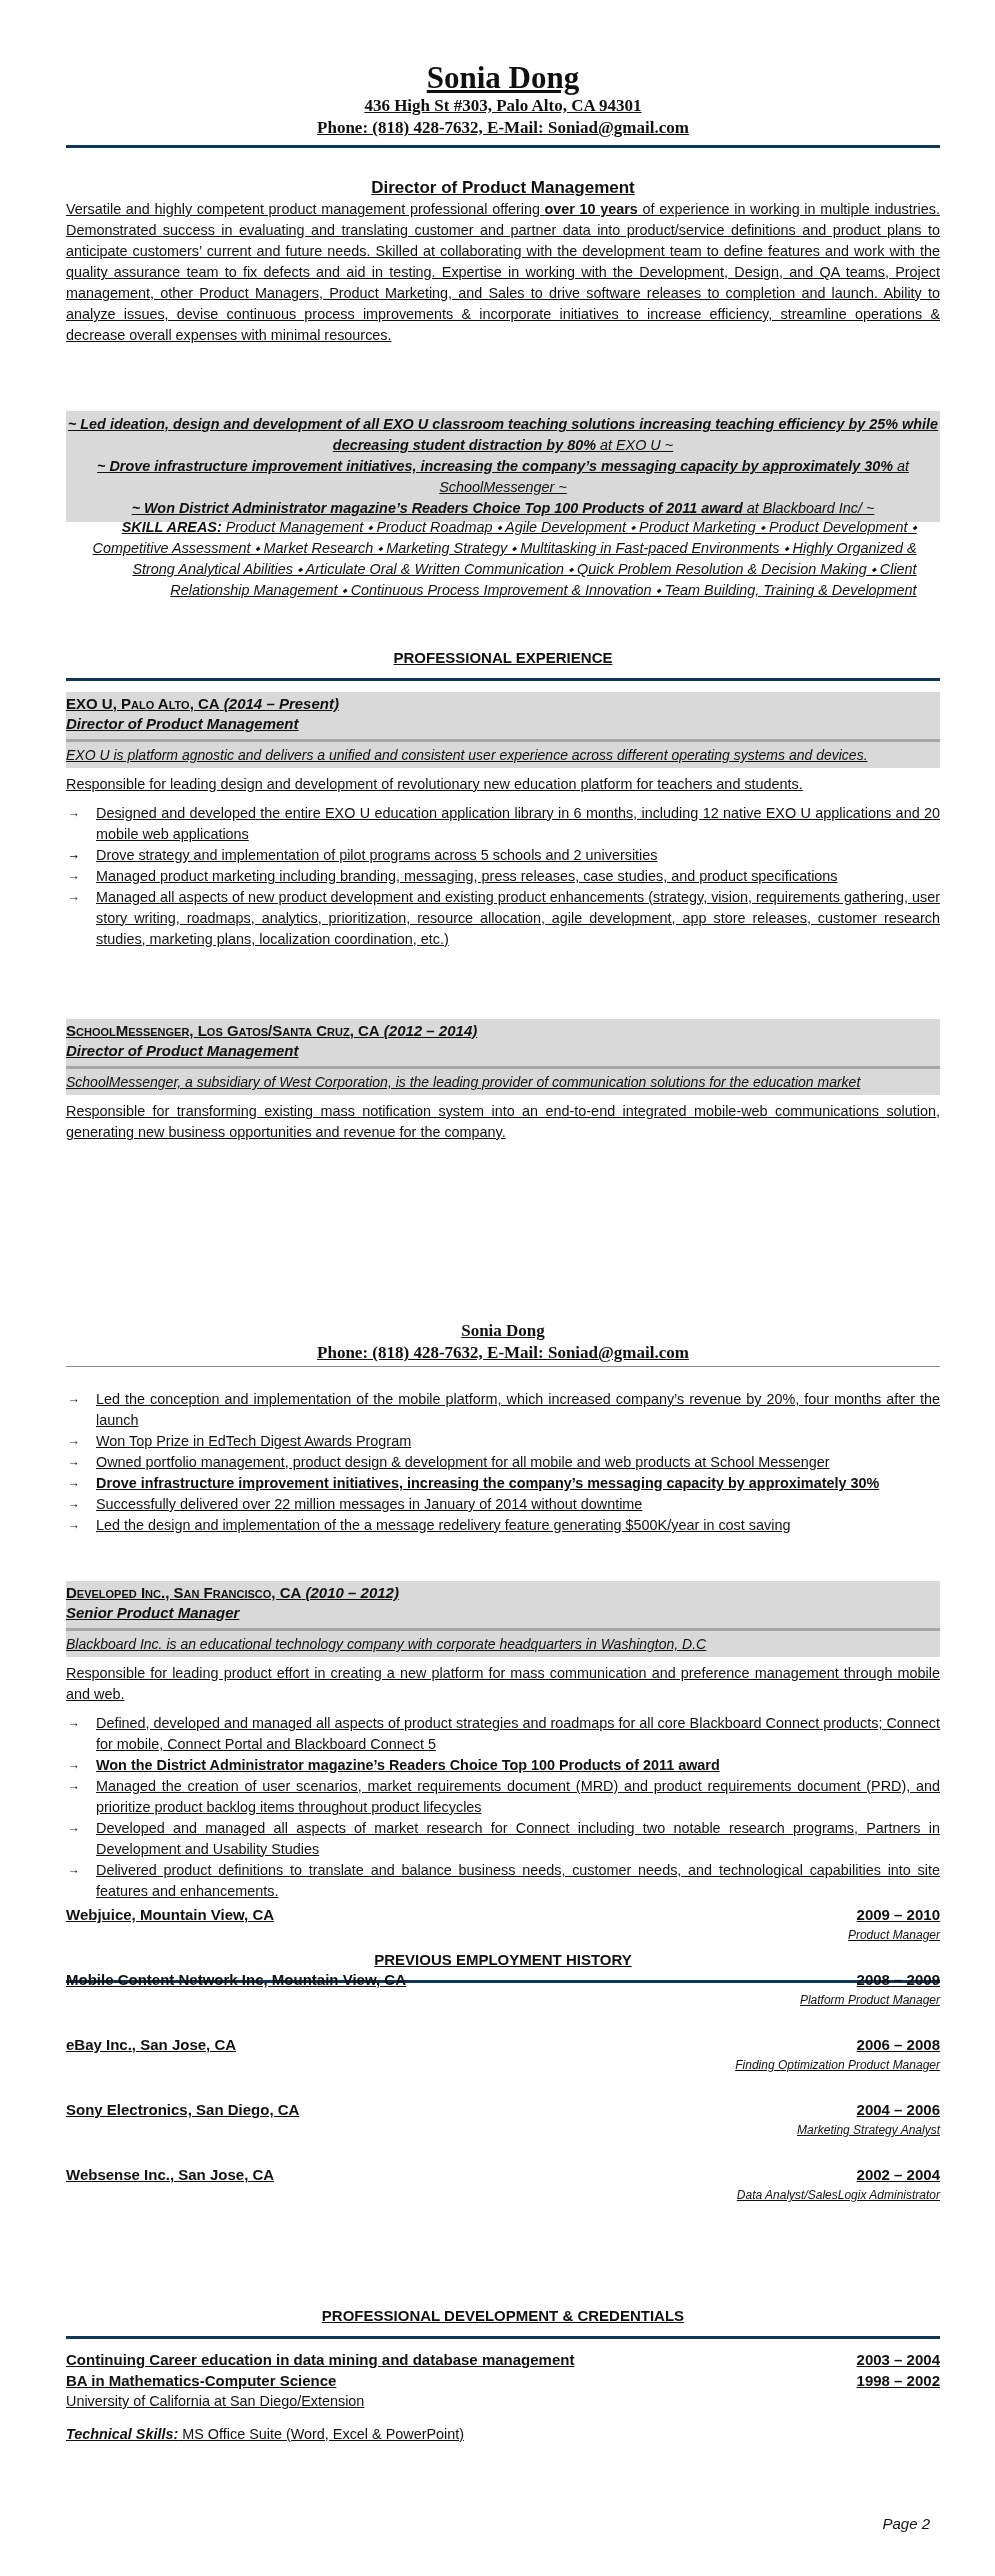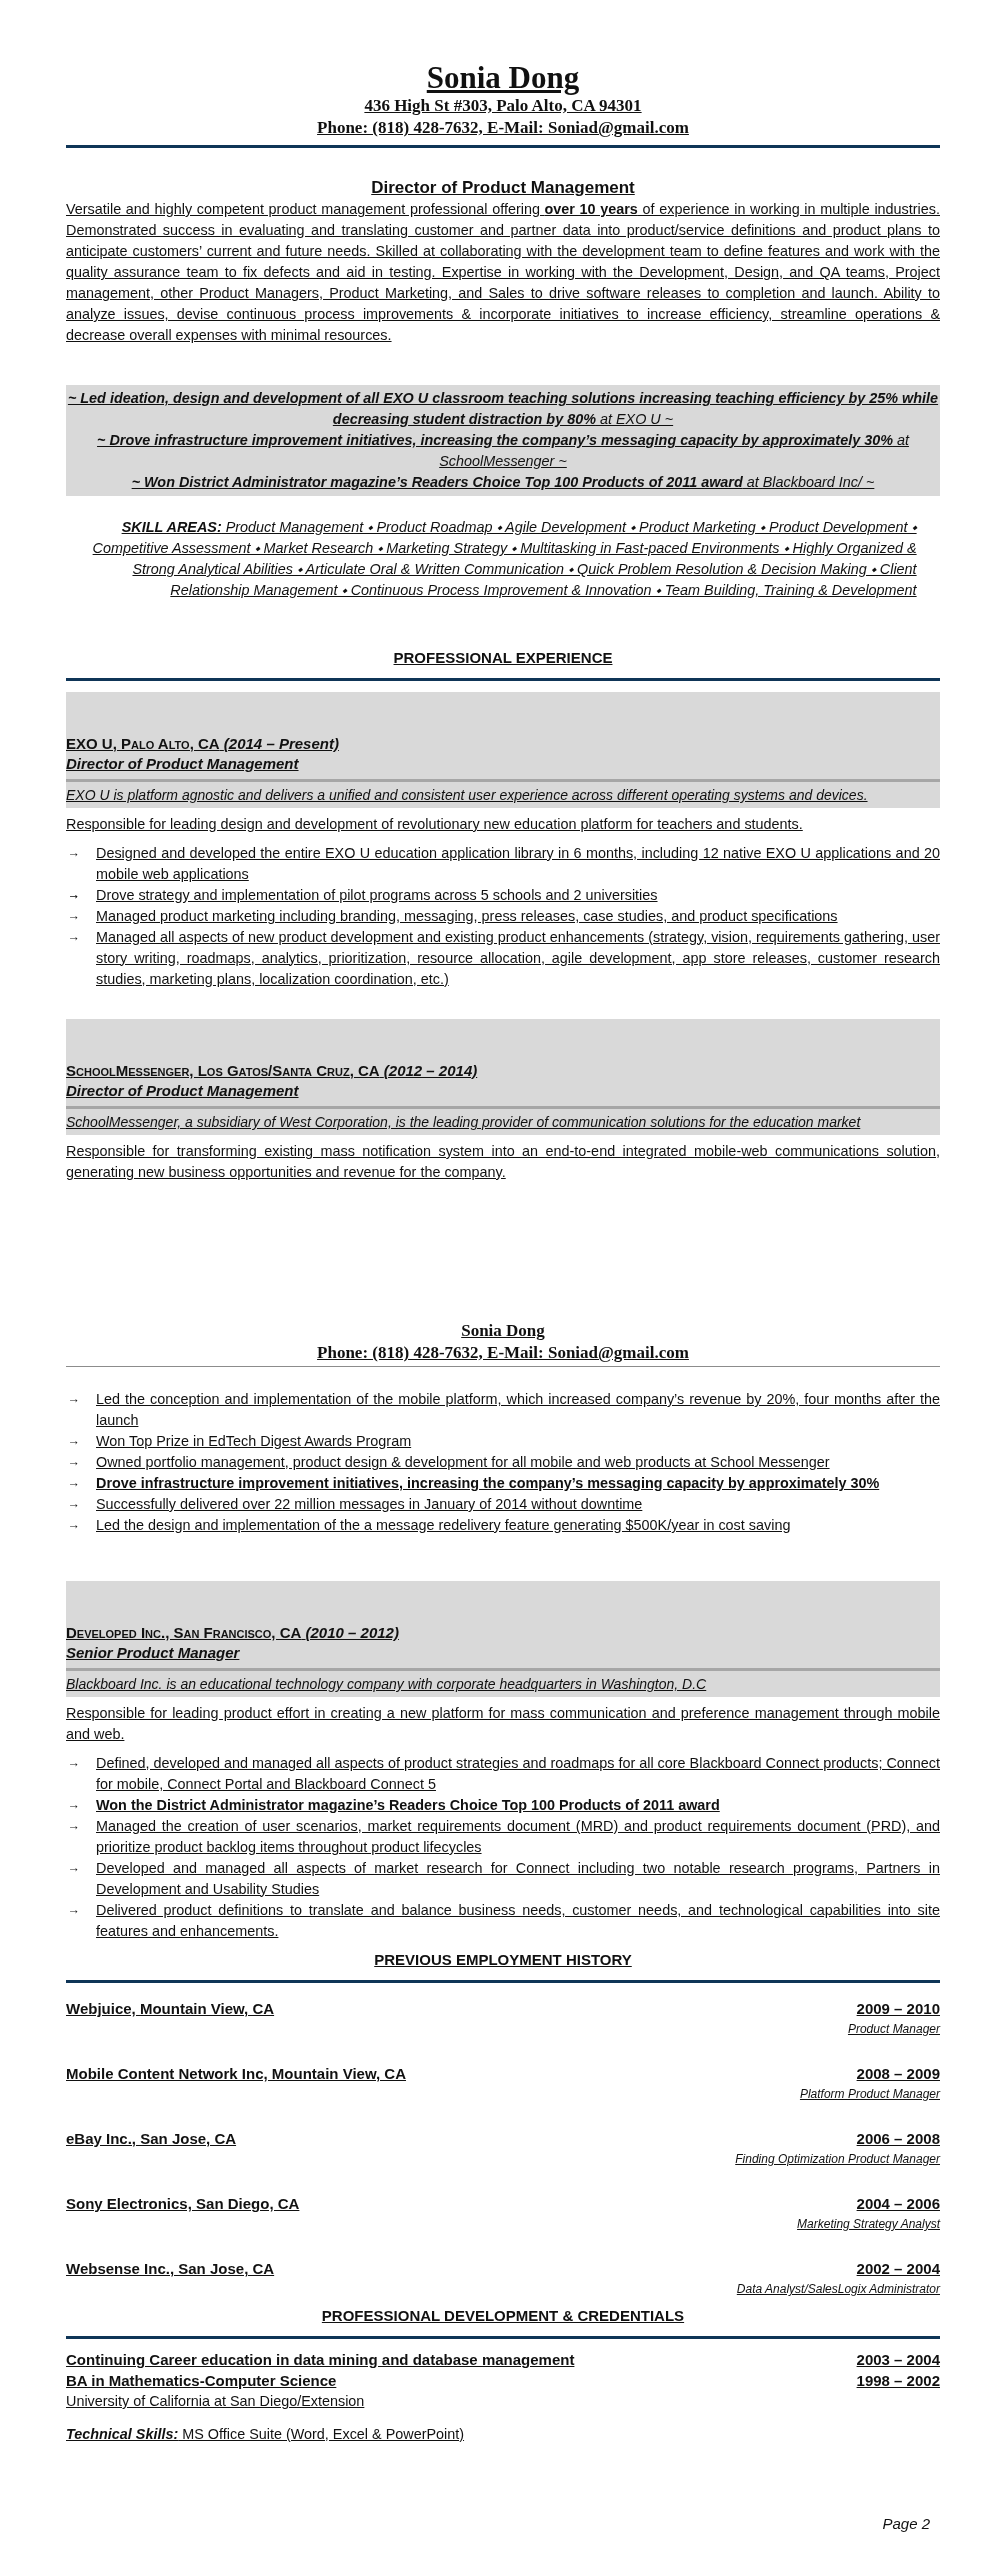--- a/index.html
+++ b/index.html
@@ -12,21 +12,21 @@
   .gray-rule { height: 1.6px; background: #8c8c8c; }
   .title { font-weight: bold; font-size: 17px; line-height: 22px; text-align: center; }
   .para { font-size: 14.4px; line-height: 21px; text-align: justify; }
   .highlight { background: #d9d9d9; padding: 3.1px 0; }
   .highlight p { font-size: 14.4px; line-height: 21px; text-align: center; font-style: italic; }
   .highlight b { font-weight: bold; }
   .skills { font-size: 14.4px; line-height: 21px; text-align: right; font-style: italic; padding: 0 23.4px; }
   .skills .lbl { font-weight: bold; text-decoration: underline; }
   .sec-head { font-weight: bold; font-size: 15px; line-height: 20.3px; text-align: center; }
   .job-box { background: #d9d9d9; padding: 1.6px 0 1.6px 0; }
-  .job-box .co { font-weight: bold; font-size: 15px; line-height: 20.3px; margin-top: 40px; }
+  .job-box .co { font-weight: bold; font-size: 15px; line-height: 20.3px; }
   .job-box .co .sc { font-variant: small-caps; }
   .job-box .co i { font-style: italic; }
   .job-box .role { font-weight: bold; font-style: italic; font-size: 15px; line-height: 20.3px; padding-bottom: 4.7px; }
   .job-box .divider { height: 3.1px; background: #a6a6a6; margin-bottom: 3.1px; }
   .job-box .desc { font-style: italic; font-size: 14px; line-height: 21px; text-align: justify; }
   ul.bul { list-style: none; }
   ul.bul li { position: relative; padding-left: 30px; font-size: 14.4px; line-height: 21px; text-align: justify; }
   ul.bul li .arrow { position: absolute; left: 1.6px; top: 0; font-size: 12.5px; }
   ul.bul li.b .txt { font-weight: bold; }
   .emp-row { display: flex; justify-content: space-between; font-size: 15px; line-height: 21px; }
@@ -45,21 +45,21 @@
   <div class="addr">436 High St #303, Palo Alto, CA 94301</div>
   <div class="addr">Phone: (818) 428-7632, E-Mail: Soniad@gmail.com</div>
   <div class="navy-rule" style="margin-top:6.2px;"></div>
 </div>
 
 <div class="page" style="top:177px;">
   <div class="title">Director of Product Management</div>
   <p class="para"><span>Versatile and highly competent product management professional offering </span><b>over 10 years</b><span> of experience in working in multiple industries. Demonstrated success in evaluating and translating customer and partner data into product/service definitions and product plans to anticipate customers’ current and future needs. Skilled at collaborating with the development team to define features and work with the quality assurance team to fix defects and aid in testing. Expertise in working with the Development, Design, and QA teams, Project management, other Product Managers, Product Marketing, and Sales to drive software releases to completion and launch. Ability to analyze issues, devise continuous process improvements &amp; incorporate initiatives to increase efficiency, streamline operations &amp; decrease overall expenses with minimal resources.</span></p>
 </div>
 
-<div class="page highlight" style="top:385px;">
+<div class="page highlight" style="top:411px;">
   <p><b>~ Led ideation, design and development of all EXO U classroom teaching solutions increasing teaching efficiency by 25% while decreasing student distraction by 80%</b><span> at EXO U ~</span></p>
   <p><b>~ Drove infrastructure improvement initiatives, increasing the company’s messaging capacity by approximately 30%</b><span> at SchoolMessenger ~</span></p>
   <p><b>~ Won District Administrator magazine’s Readers Choice Top 100 Products of 2011 award</b><span> at Blackboard Inc/ ~</span></p>
 </div>
 
 <div class="page skills" style="top:517px;">
   <span class="lbl">SKILL AREAS:</span><span> Product Management ⬩ Product Roadmap ⬩ Agile Development ⬩ Product Marketing ⬩ Product Development ⬩ Competitive Assessment ⬩ Market Research ⬩ Marketing Strategy ⬩ Multitasking in Fast-paced Environments ⬩ Highly Organized &amp; Strong Analytical Abilities ⬩ Articulate Oral &amp; Written Communication ⬩ Quick Problem Resolution &amp; Decision Making ⬩ Client Relationship Management ⬩ Continuous Process Improvement &amp; Innovation ⬩ Team Building, Training &amp; Development</span>
 </div>
 
 <div class="page" style="top:648px;">
@@ -126,21 +126,21 @@
     <li><span class="arrow">→</span><span class="txt">Developed and managed all aspects of market research for Connect including two notable research programs, Partners in Development and Usability Studies</span></li>
     <li><span class="arrow">→</span><span class="txt">Delivered product definitions to translate and balance business needs, customer needs, and technological capabilities into site features and enhancements.</span></li>
   </ul>
 </div>
 
 <div class="page" style="top:1950px;">
   <div class="sec-head">PREVIOUS EMPLOYMENT HISTORY</div>
   <div class="navy-rule" style="margin-top:9.4px;"></div>
 </div>
 
-<div class="page" style="top:1998px;">
+<div class="page" style="top:1904px;">
   <div style="height:65px;">
     <div class="emp-row">
         <span class="co">Webjuice, Mountain View, CA</span>
         <span class="yr">2009 – 2010</span>
       </div>
     <div class="emp-title">Product Manager</div>
   </div>
   <div style="height:65px;">
     <div class="emp-row">
         <span class="co">Mobile Content Network Inc, Mountain View, CA</span>

